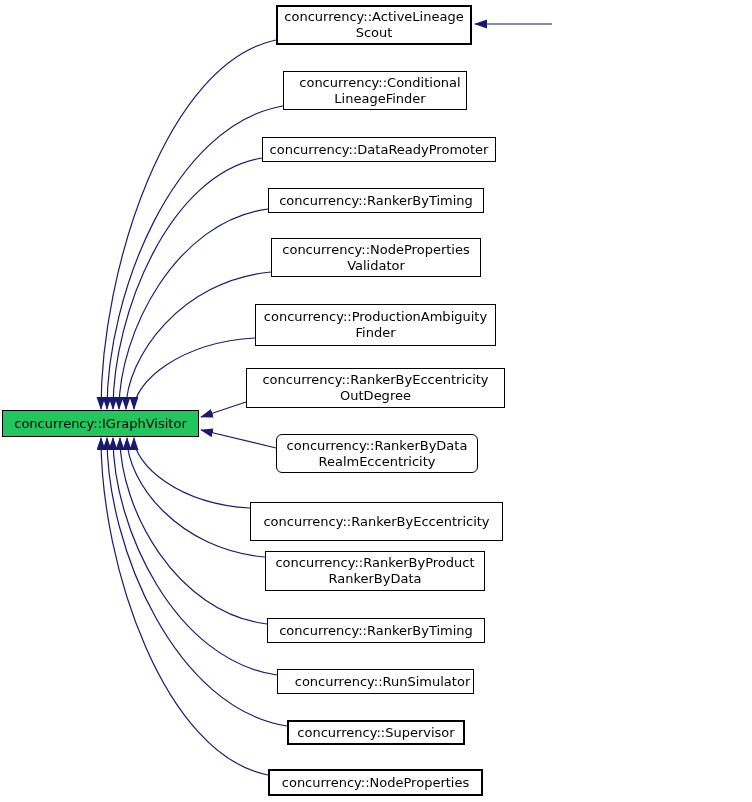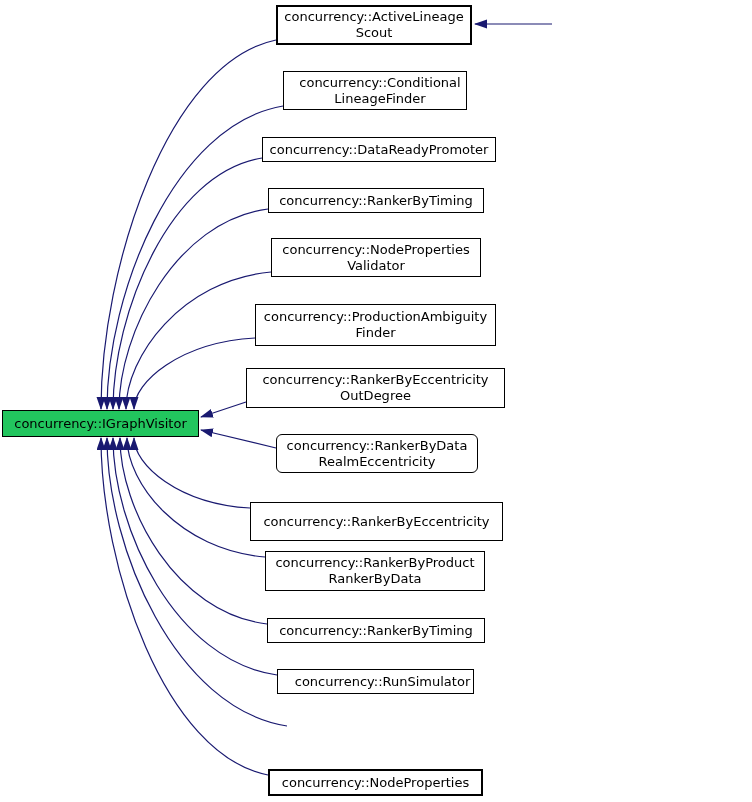--- a/index.html
+++ b/index.html
@@ -121,16 +121,19 @@
     <div class="node" style="left: 265px; top: 551px; width: 220px; height: 40px;">
       <span class="lbl">concurrency::RankerByProduct
 RankerByData</span>
     </div>
     <div class="node" style="left: 267px; top: 618px; width: 218px; height: 25px;">
       <span class="lbl">concurrency::RankerByTiming</span>
     </div>
     <div class="node" style="left: 277px; top: 669px; width: 197px; height: 25px; padding-left: 14px;">
       <span class="lbl">concurrency::RunSimulator</span>
     </div>
+    <div class="node bold" style="left: 287px; top: 720px; width: 178px; height: 25px;">
+      <span class="lbl">concurrency::Supervisor</span>
+    </div>
     <div class="node bold" style="left: 268px; top: 769px; width: 215px; height: 27px;">
       <span class="lbl">concurrency::NodeProperties</span>
     </div>
   </div>
 
 </body></html>

